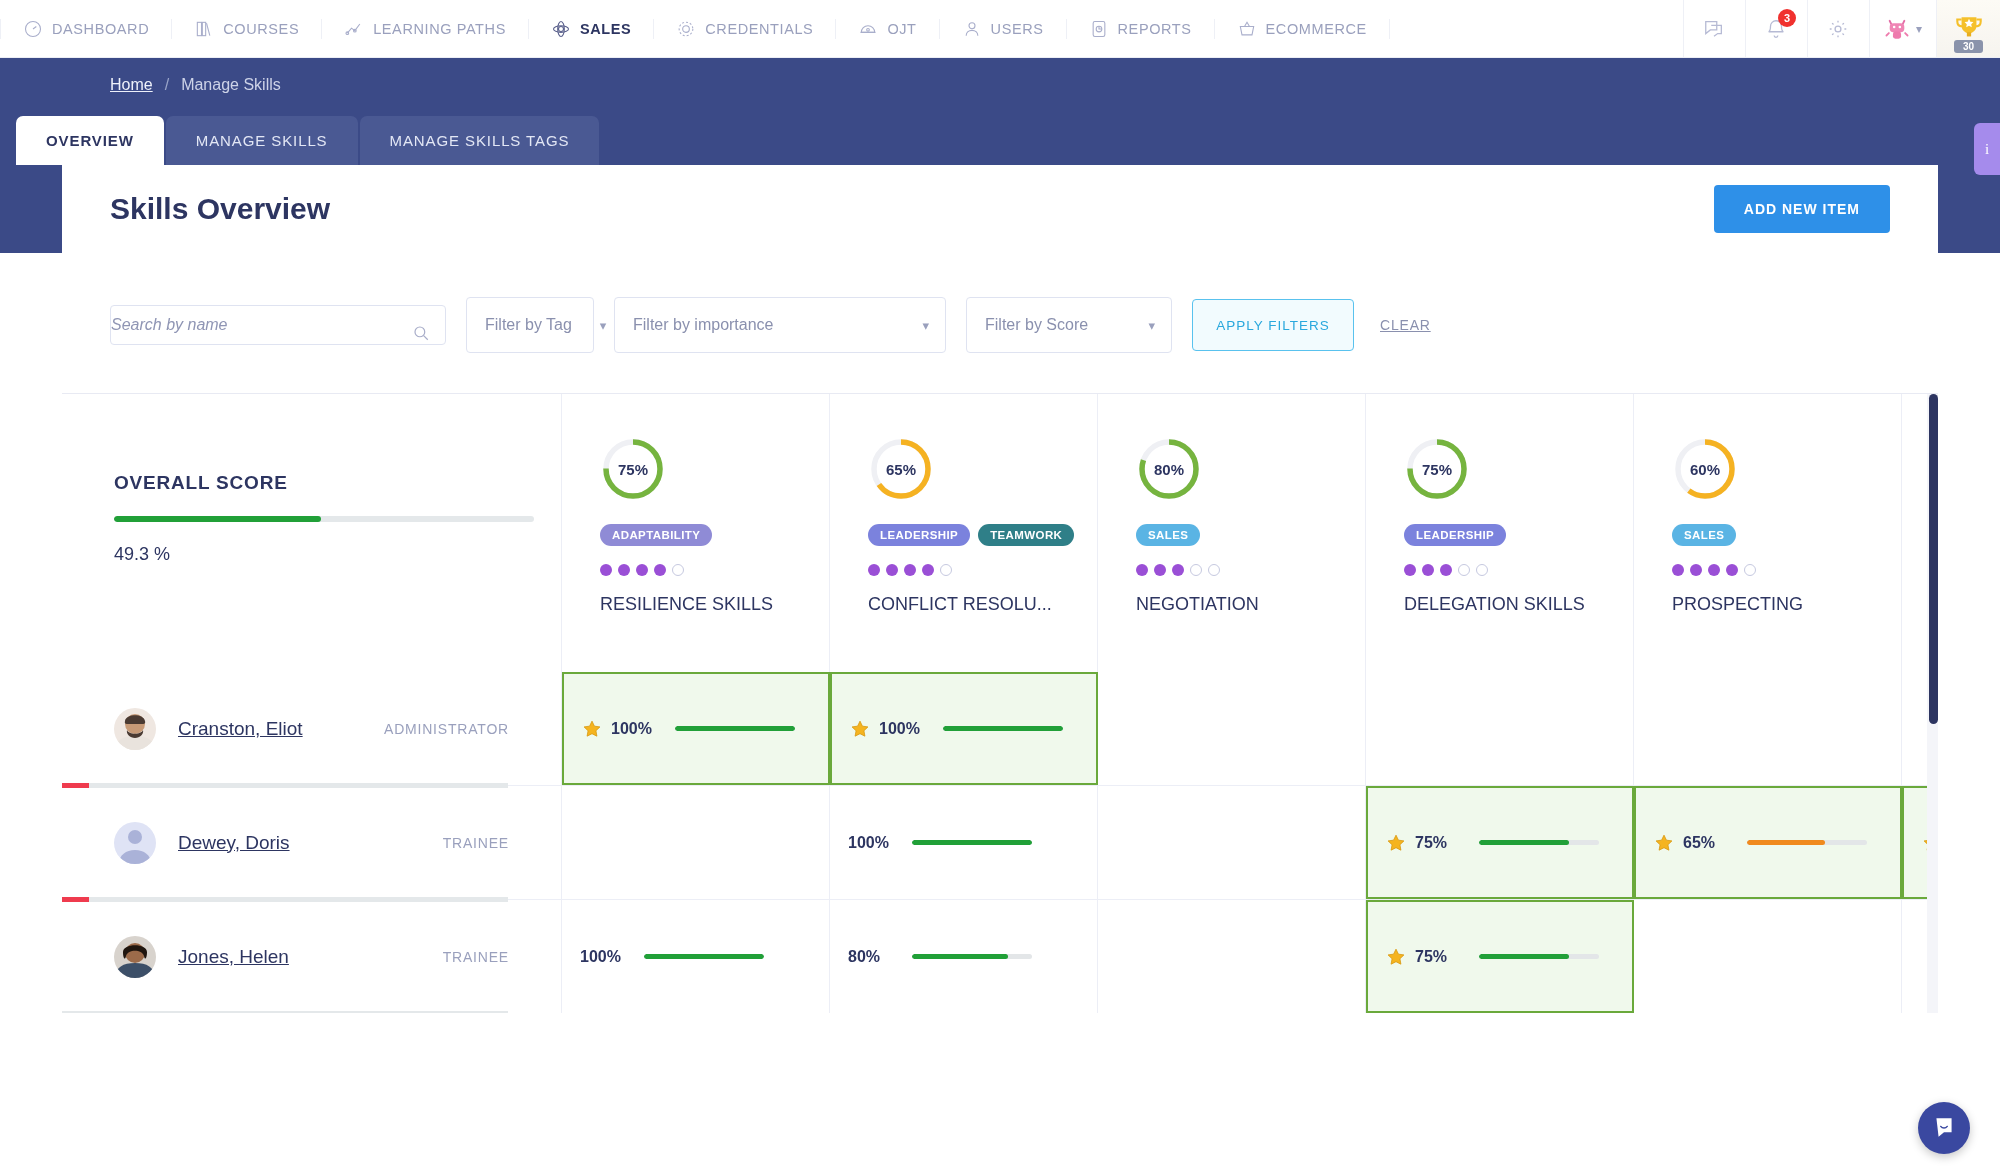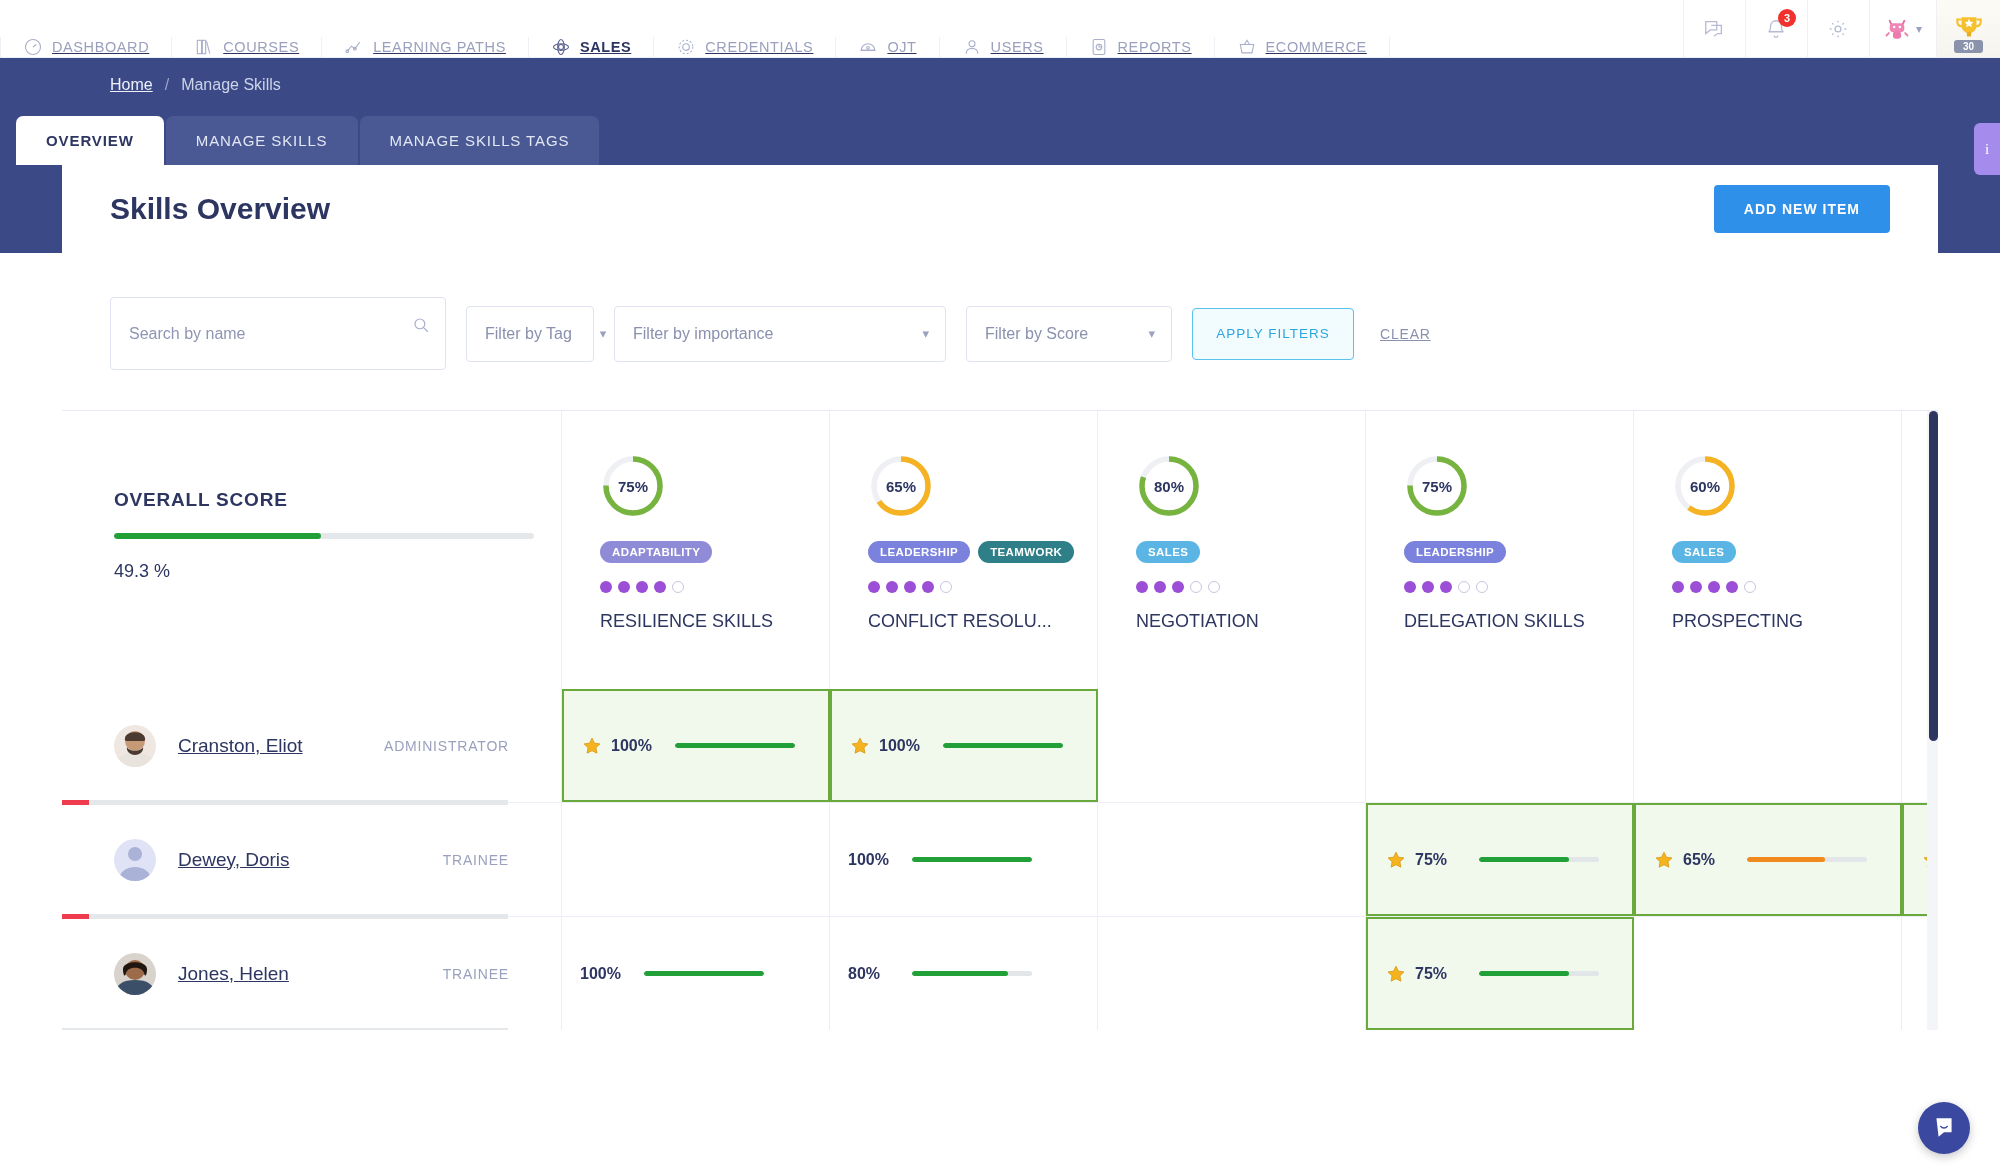--- a/index.html
+++ b/index.html
@@ -20,21 +20,21 @@
   .logo-wrap{ width:300px; display:flex; align-items:center; padding-left:30px; gap:10px;}
   .logo-text{
     font-family:"Liberation Serif", serif;
     font-size:33px; font-style:italic; font-weight:bold;
     color:#2d3561; letter-spacing:-1px;
   }
   .logo-badge{
     background:#8e2fb5; color:#fff; font-size:14px; font-weight:bold;
     padding:4px 9px; border-radius:4px; letter-spacing:.5px;
   }
-  .navitems{ display:flex; align-items:flex-end; flex:1;text-decoration:underline;}
+  .navitems{ display:flex; align-items:center; flex:1;}
   .navitem{
     display:flex; align-items:center; gap:9px; padding:0 22px;
     border-left:1px solid #eef0f6;
     color:#9aa0bd; font-size:14.5px; letter-spacing:.6px; cursor:pointer;
     white-space:nowrap;
   }
   .navitem:last-of-type{ border-right:1px solid #eef0f6;}
   .navitem.active{ color:#2d3561; font-weight:bold;}
   .navitem svg{ width:20px; height:20px; stroke:#a9aecb; fill:none; stroke-width:1.3;}
   .navitem.active svg{ stroke:#5a608c;}
@@ -92,23 +92,24 @@
     font-family:"Liberation Serif",serif; cursor:pointer;
   }
 
   
   .card{ background:#fff; margin:0 62px; position:relative;}
 
   
   .filters{ display:flex; align-items:center; gap:20px; padding:44px 48px 40px 48px;}
   .fieldwrap{ position:relative;}
   .tin{
-    width:336px; height:73px; border:1px solid #dfe3f1; border-radius:4px;
-    padding:0 44px 0 18px; font-size:16px; color:#8a90ae; background:#fff;
+    width:336px; height:40px; border:1px solid #dfe3f1; border-radius:4px;
+    padding:0 44px 0 0; font-size:16px; color:#8a90ae; background:#fff;
     font-family:"Liberation Sans",sans-serif;
+    font-style:italic;
   }
   .tin::placeholder{ color:#8f95b4;}
   .srch{ position:absolute; right:16px; top:19px; width:18px; height:18px; stroke:#a8adc9; fill:none; stroke-width:1.6;}
   .sel{
     height:56px; border:1px solid #dfe3f1; border-radius:4px; background:#fff;
     display:flex; align-items:center; padding:0 16px 0 18px; font-size:16px; color:#8a90ae;
     cursor:pointer;
   }
   .sel span.lbl{ white-space:nowrap;}
   .sel .cv{ margin-left:auto; padding-left:28px; color:#9aa0bd; font-size:13px;}

